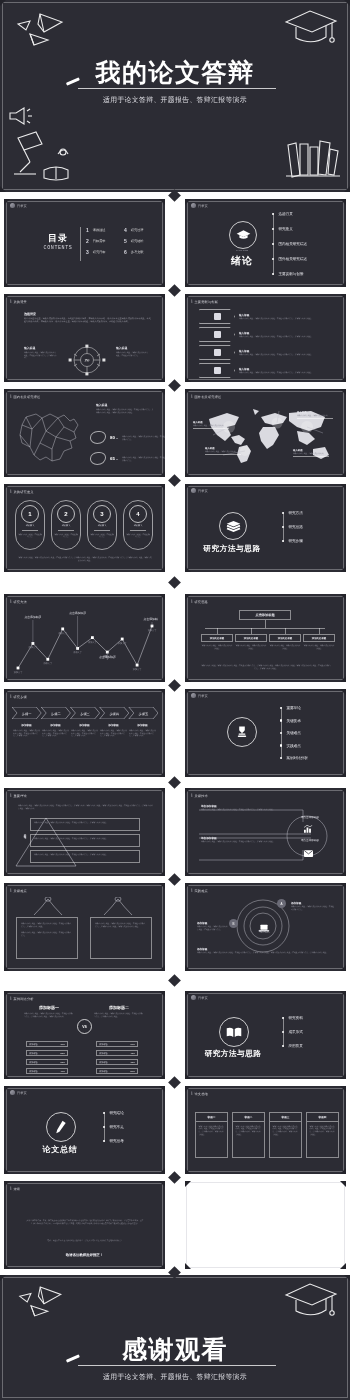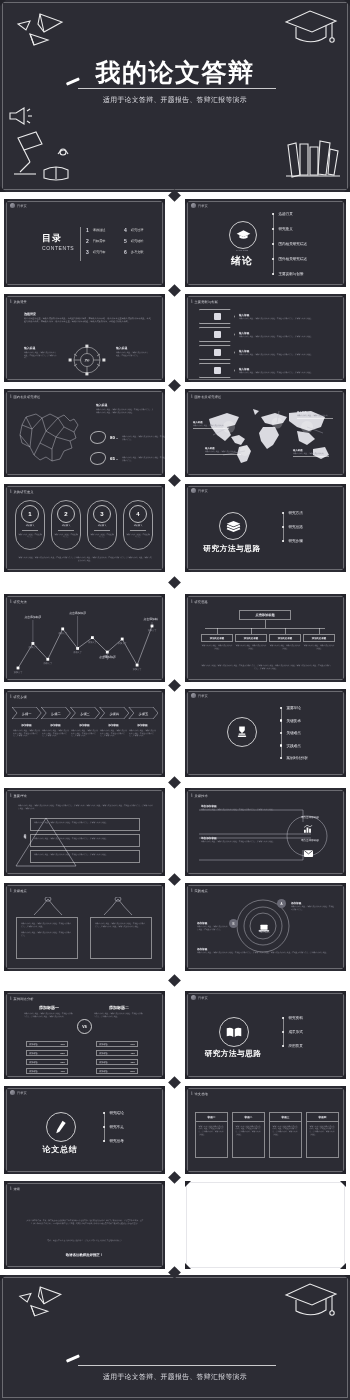--- a/index.html
+++ b/index.html
@@ -112,21 +112,21 @@
   <div class="slide" style="left:4px;top:199px;width:161px;height:88px;">
     <div class="frame"></div>
     <div class="corner tl"></div>
       <div class="corner tr"></div>
     <div class="corner bl"></div>
       <div class="corner br"></div>
     <div class="logo-head">
       <span class="lg"></span>
       <span class="ltxt">目录页</span>
     </div>
-    <div style="position:absolute;left:38px;top:33px;text-align:left;width:32px;">
+    <div style="position:absolute;left:38px;top:33px;text-align:center;width:32px;font-family:Liberation Mono, monospace;">
       <div class="ttl" style="font-size:9px;letter-spacing:1px;">目录</div>
       <div style="color:#d6d6dd;font-size:5px;letter-spacing:.6px;">CONTENTS</div>
     </div>
     <div class="hairline" style="left:76px;top:28px;width:0.6px;height:34px;"></div>
     <div id="toc-col-a" style="position:absolute;left:82px;top:28px;width:36px;">
         <div style="display:flex;align-items:center;gap:4px;margin-bottom:5px;">
           <span style="color:#d9d9e1;font-size:5px;font-weight:bold;">1</span>
           <span style="color:#dededf;font-size:3.2px;white-space:nowrap;">课题描述</span>
         </div>
         <div style="display:flex;align-items:center;gap:4px;margin-bottom:5px;">
@@ -981,20 +981,21 @@
       </g>
     </svg>
     <svg style="position:absolute;right:10px;top:6px;width:58px;height:40px" viewBox="0 0 58 40">
       <g stroke="#fff" fill="none" stroke-width="1.1" opacity=".9">
         <path d="M4 14 L28 3 L54 13 L30 24 Z"></path>
         <path d="M14 19 L14 30 Q30 38 44 29 L44 18"></path>
         <path d="M50 15 L50 30"></path>
           <circle cx="50" cy="32" r="2.2"></circle>
       </g>
     </svg>
+    <div class="ttl" style="position:absolute;left:0;right:0;top:58px;text-align:center;font-size:25px;letter-spacing:1.5px;">感谢观看</div>
     <div style="position:absolute;left:78px;top:90px;width:198px;height:1px;background:rgba(255,255,255,.75);"></div>
     <div style="position:absolute;left:66px;top:82px;width:14px;height:3.4px;background:#fff;transform:rotate(-24deg);border-radius:1px;"></div>
     <div style="position:absolute;left:0;right:0;top:97px;text-align:center;color:#e2e2e8;font-size:6.8px;letter-spacing:.4px;">适用于论文答辩、开题报告、答辩汇报等演示</div>
   </div>
 
   <div class="white-bar" style="left:0;top:192px;width:350px;height:7px;"></div>
   <div class="white-bar" style="left:0;top:287px;width:350px;height:7px;"></div>
   <div class="white-bar" style="left:0;top:382px;width:350px;height:7px;"></div>
   <div class="white-bar" style="left:0;top:477px;width:350px;height:7px;"></div>
   <div class="white-bar" style="left:0;top:572px;width:350px;height:22px;"></div>

